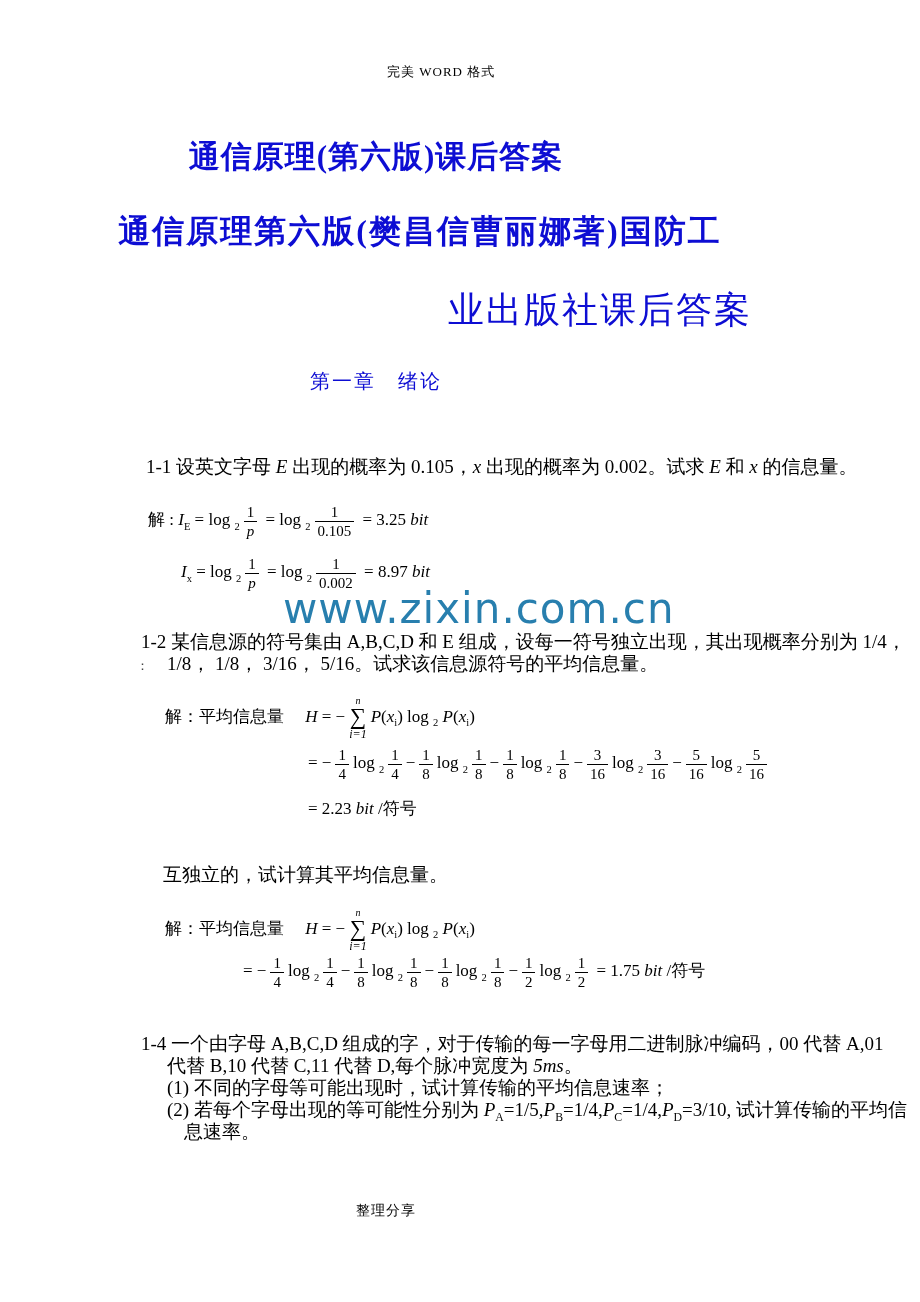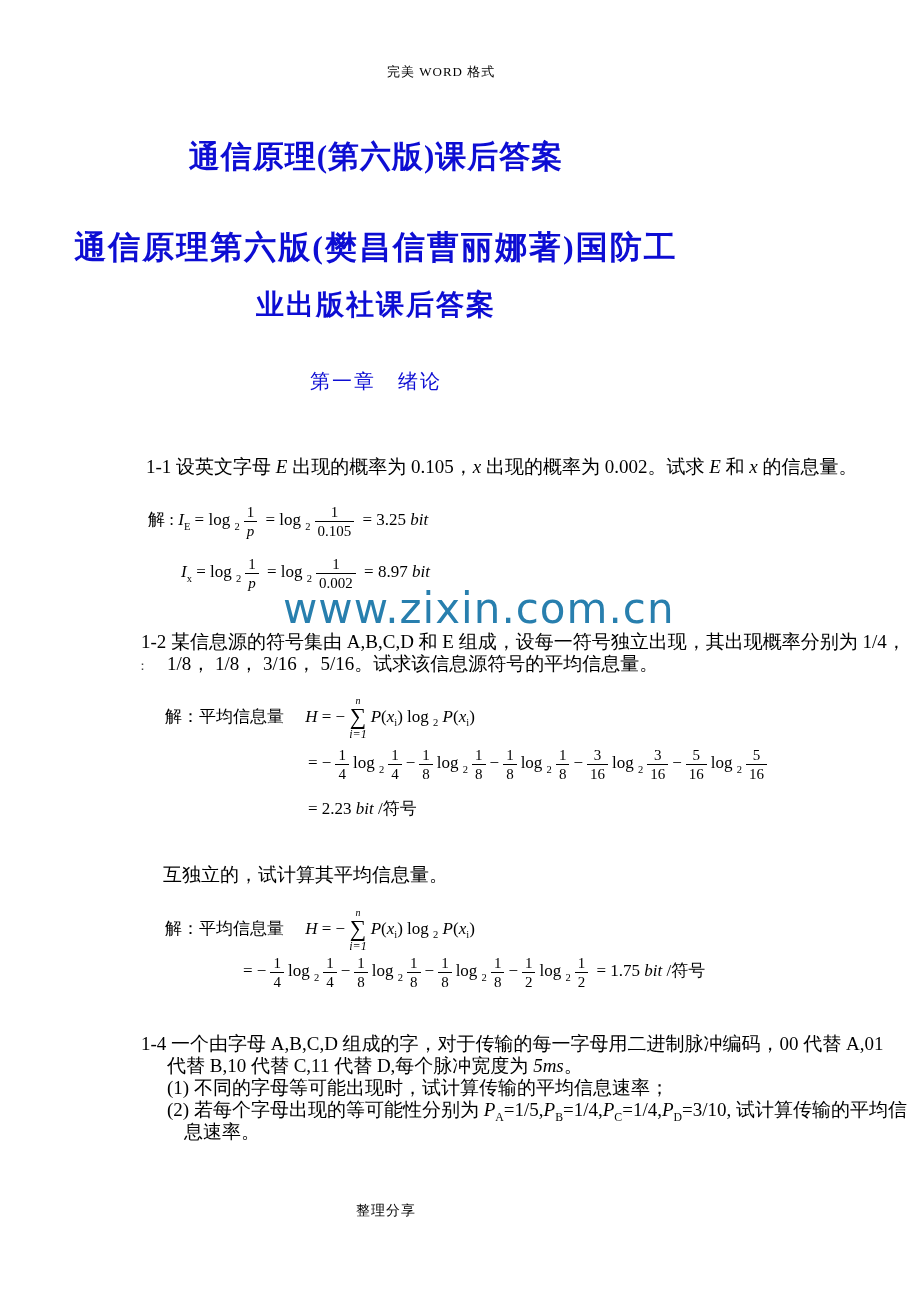--- a/index.html
+++ b/index.html
@@ -7,22 +7,22 @@
        font-family:"Liberation Serif","DejaVu Serif",serif;overflow:hidden;}
   .page{position:absolute;inset:0;}
   .abs{position:absolute;white-space:nowrap;}
   .header{top:63px;left:339px;font-size:13px;letter-spacing:1px;margin-left:48px;}
   .footer{top:1202px;left:356px;font-size:14px;letter-spacing:1px;}
   .watermark{top:584px;left:283px;font-size:42px;color:#0369a1;
              font-family:"DejaVu Sans",sans-serif;letter-spacing:1px;opacity:.85;}
   .blue{color:#0d0dd3;}
   .ctr{left:0;width:752px;text-align:center;}
   .title1{top:136px;font-size:31px;font-weight:bold;letter-spacing:1px;}
-  .t2l1{top:226px;font-size:32px;font-weight:bold;letter-spacing:2px;}
-  .t2l2{top:286px;font-size:28px;font-weight:bold;letter-spacing:2px;}
+  .t2l1{top:210px;font-size:32px;font-weight:bold;letter-spacing:2px;padding-left:44px;}
+  .t2l2{top:286px;font-size:36px;font-weight:normal;letter-spacing:2px;text-align:right;}
   .chapter{top:368px;font-size:20px;letter-spacing:2px;}
   .para{font-size:19px;line-height:21px;}
   .math{font-size:17px;}
   sub{font-size:0.62em;}
   i{font-family:"Liberation Serif","DejaVu Serif",serif;}
   .frac{display:inline-block;vertical-align:middle;text-align:center;margin:0 4px;
         font-size:15px;line-height:1.2;}
   .fn{display:block;border-bottom:1px solid #000;padding:0 3px;}
   .fd{display:block;padding:0 3px;}
   .sum{display:inline-block;vertical-align:middle;text-align:center;margin:0 4px;}

